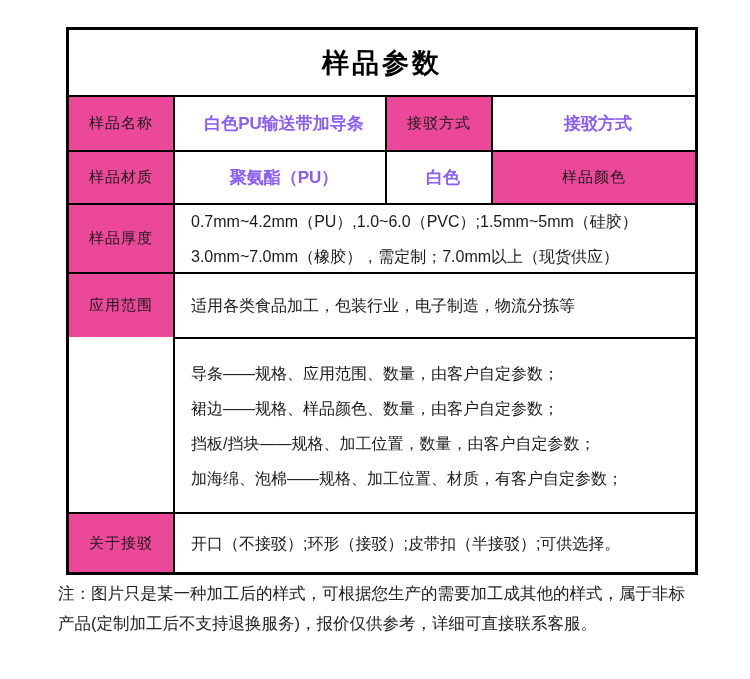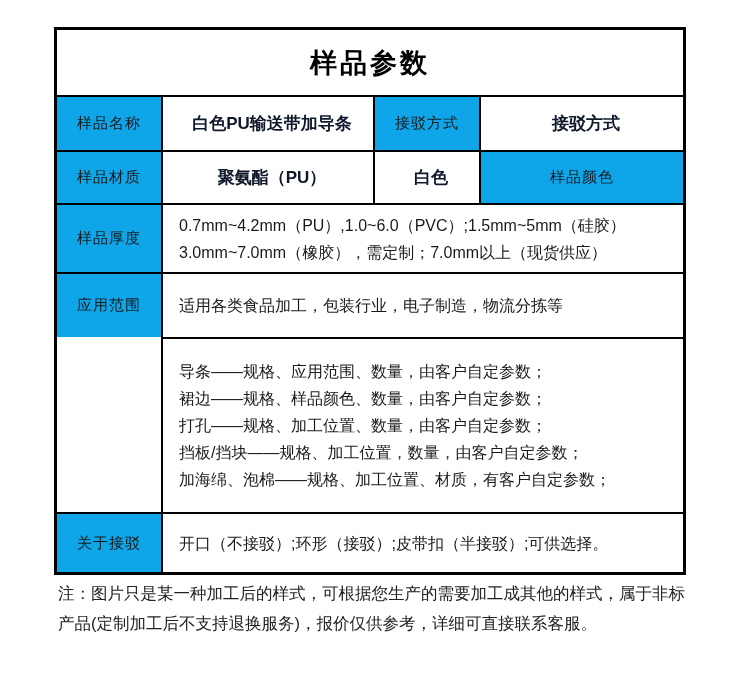--- a/index.html
+++ b/index.html
@@ -10,21 +10,21 @@
     width: 750px;
     height: 679px;
     background: #ffffff;
     font-family: "Liberation Sans", "DejaVu Sans", sans-serif;
     color: #111111;
     position: relative;
     overflow: hidden;
   }
   .spec-table {
     position: absolute;
-    left: 54px;
+    left: 66px;
     top: 27px;
     width: 632px;
     display: grid;
     grid-template-columns: 104px 212px 106px 1fr;
     grid-template-rows: 65px 55px 53px 69px 65px 175px 60px;
     border: 3px solid #000000;
     box-sizing: border-box;
     background: #ffffff;
   }
   .cell {
@@ -37,44 +37,45 @@
   }
   .title-cell {
     grid-column: 1 / 5;
     border-top: none;
     font-size: 27px;
     font-weight: bold;
     letter-spacing: 3px;
     color: #000000;
   }
   .th {
-    background: #0ea5e9;
+    background: #ec4899;
     font-size: 15px;
     letter-spacing: 1px;
     color: #1a1a1a;
   }
   .bl {
     border-left: 2px solid #000000;
   }
   .td-bold {
     font-weight: bold;
     font-size: 17px;
-    color: #0f172a;
+    color: #8b5cf6;
     padding-left: 8px;
   }
   .span-cell {
     grid-column: 2 / 5;
     flex-direction: column;
     align-items: flex-start;
     justify-content: center;
     padding: 6px 10px 6px 16px;
     font-size: 16px;
     line-height: 27px;
     text-align: left;
     color: #1a1a1a;
+    gap: 8px;
   }
   .line {
     white-space: nowrap;
   }
   .footer-note {
     position: absolute;
     left: 58px;
     top: 578px;
     width: 634px;
     font-size: 16.5px;
@@ -107,21 +108,20 @@
   </div>
 
   <div class="cell th">应用范围</div>
   <div class="cell bl span-cell">
     <div class="line">适用各类食品加工，包装行业，电子制造，物流分拣等</div>
   </div>
 
   <div class="cell bl span-cell">
     <div class="line">导条——规格、应用范围、数量，由客户自定参数；</div>
     <div class="line">裙边——规格、样品颜色、数量，由客户自定参数；</div>
-    <div class="line">打孔——规格、加工位置、数量，由客户自定参数；</div>
     <div class="line">挡板/挡块——规格、加工位置，数量，由客户自定参数；</div>
     <div class="line">加海绵、泡棉——规格、加工位置、材质，有客户自定参数；</div>
   </div>
 
   <div class="cell th">关于接驳</div>
   <div class="cell bl span-cell">
     <div class="line">开口（不接驳）;环形（接驳）;皮带扣（半接驳）;可供选择。</div>
   </div>
 
 </div>

